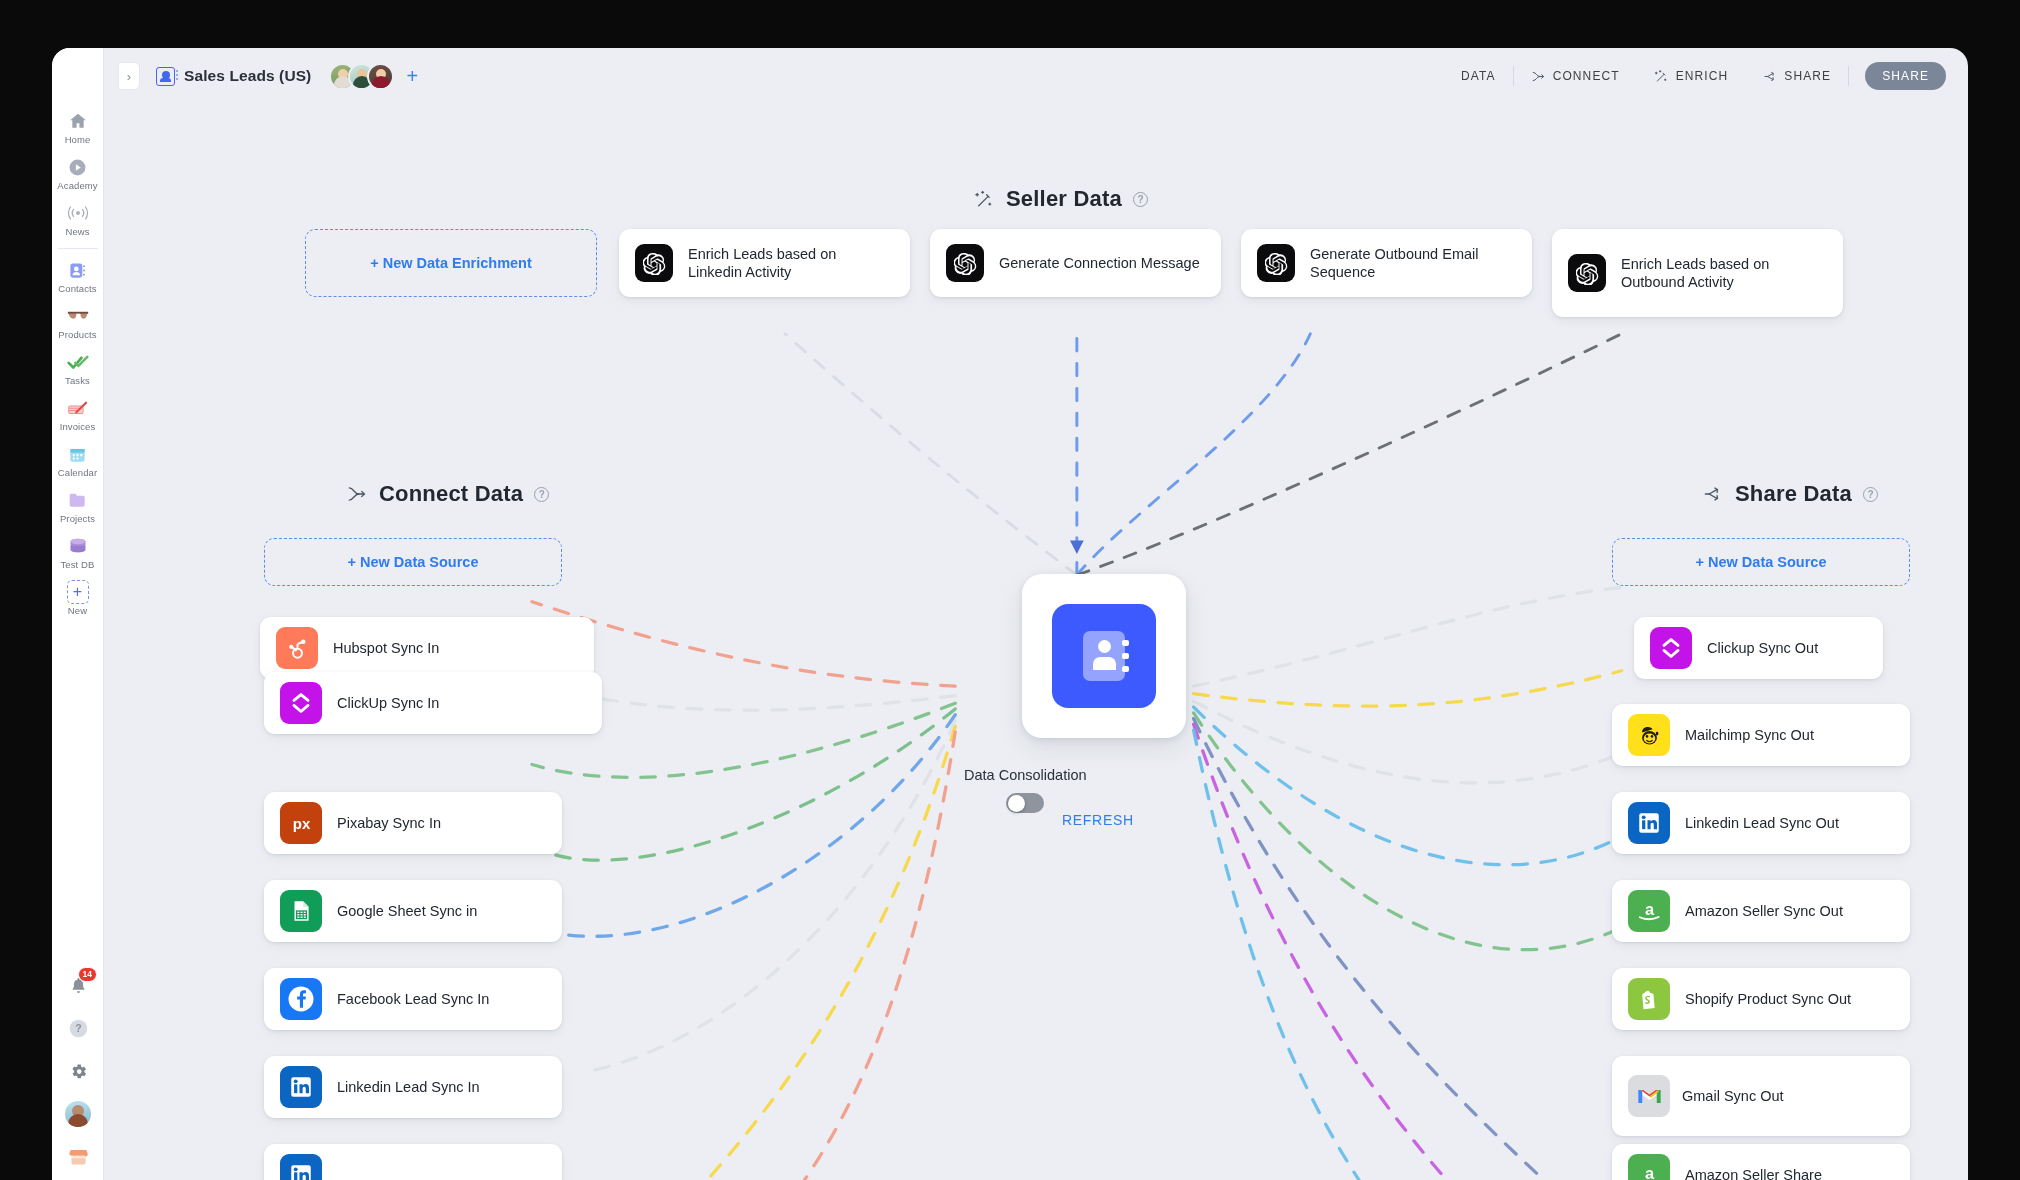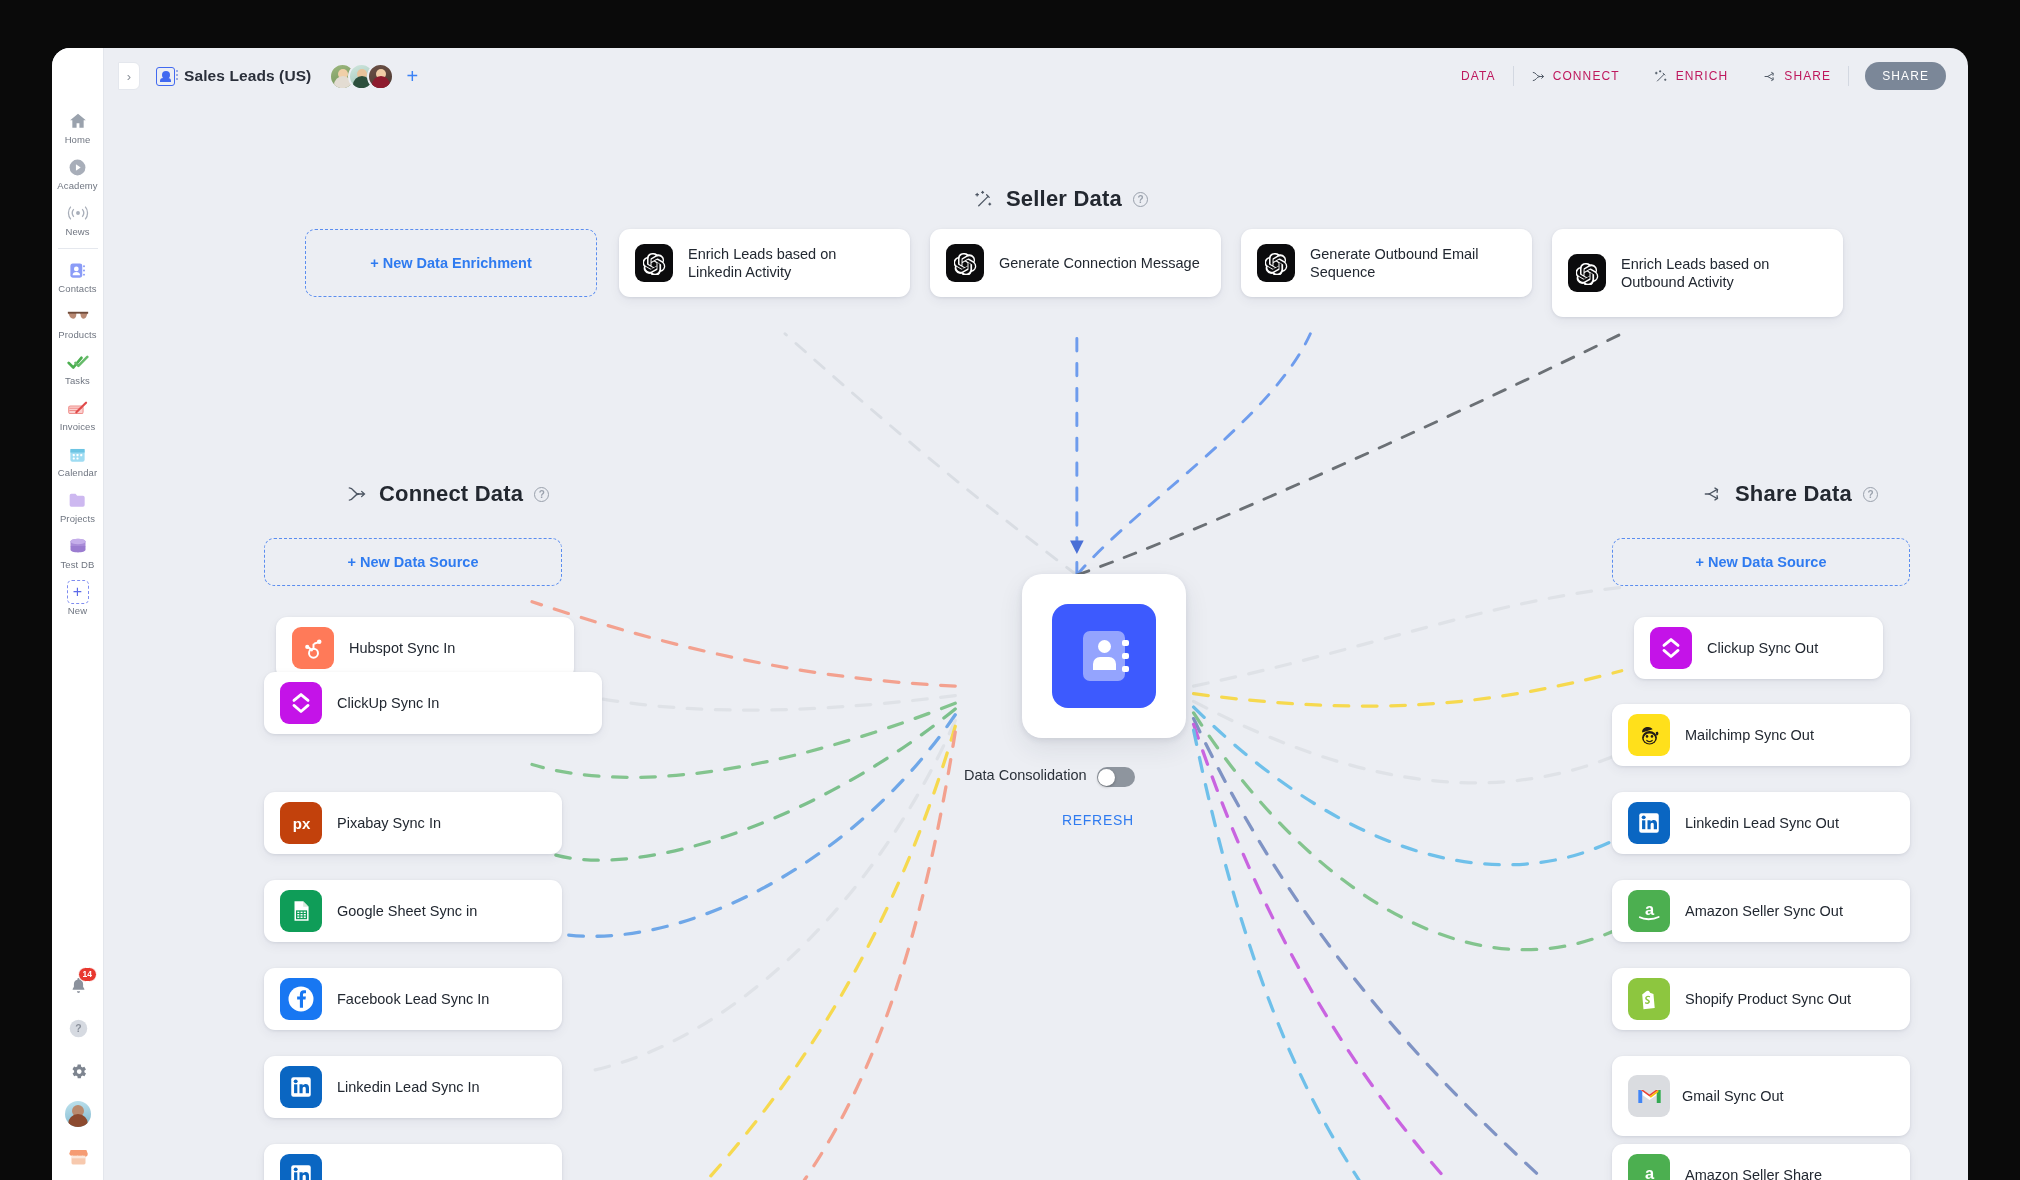--- a/index.html
+++ b/index.html
@@ -125,21 +125,21 @@
   .av3 { background: linear-gradient(160deg,#6d5147,#4a3830); }
   .av .head { position:absolute; left:50%; transform:translateX(-50%); top:4px; width:10px;height:10px;border-radius:50%;}
   .av .body { position:absolute; left:50%; transform:translateX(-50%); bottom:0; width:18px;height:12px;border-radius:9px 9px 0 0;}
   .av1 .head{background:#f0cfa8;} .av1 .body{background:#e3dcd2;}
   .av2 .head{background:#e8c39b;} .av2 .body{background:#2c4f3c;}
   .av3 .head{background:#f0cda6;} .av3 .body{background:#8d1b2d;}
   #add-person { color:#3b82f6; font-size:20px; margin-left:12px; cursor:pointer; line-height:1; font-weight:400;}
   #topbar-right { margin-left:auto; display:flex; align-items:center; gap:0; }
   .tb-item {
     display:flex; align-items:center; gap:7px;
-    font-size:12px; color:#be185d; letter-spacing:1.1px;
+    font-size:12px; color:#404040; letter-spacing:1.1px;
     padding: 0 17px; cursor:pointer; white-space:nowrap;
   }
   .tb-sep { width:1px; height:20px; background:#d3d8e1; }
   .tb-svg { width:15px;height:15px;display:block; }
   #flow-pill {
     background:#7b8798; color:#fff; font-size:12px; letter-spacing:1.1px;
     border-radius: 16px; padding: 7px 17px; margin-left: 16px; cursor:pointer;
   }
 
   
@@ -189,21 +189,21 @@
   #hub-book {
     width:42px;height:50px;border-radius:7px;background:rgba(255,255,255,.45);
     position:relative; display:flex;align-items:center;justify-content:center;
   }
   #hub-book .h { position:absolute; top:9px; width:13px;height:13px;border-radius:50%;background:#fff;}
   #hub-book .b { position:absolute; bottom:11px; width:23px;height:13px;border-radius:7px 7px 0 0;background:#fff;}
   .rings { position:absolute; right:-4px; top:9px; display:flex;flex-direction:column;gap:7px;}
   .rings s { display:block; width:7px;height:6px;border-radius:2px;background:#fff;}
 
   #consol-row {
-    position:absolute; display:flex; align-items:flex-start; gap:10px; z-index:6;
+    position:absolute; display:flex; align-items:center; gap:10px; z-index:6;flex-direction:column;
   }
   #consol-label { font-size:14.5px; color:#2a3039; }
   .toggle {
     width:38px;height:20px;border-radius:11px;background:#8e959e;position:relative;cursor:pointer;
   }
   .toggle .knob{
     position:absolute; top:1.5px; left:1.5px; width:17px;height:17px;border-radius:50%;
     background:#fff; box-shadow:0 1px 3px rgba(0,0,0,.3);
   }
   #refresh-btn {
@@ -534,21 +534,21 @@
                 <path d="M3 15.5c4 0 4.5-5.5 8.5-5.5"></path>
             <path d="M11.5 10h4.8M14.2 7.6L16.8 10l-2.6 2.4"></path>
           </svg>
         </span>
         <span class="section-title">Connect Data</span>
         <span class="qmark">?</span>
       </div>
 
       <div class="dashed-btn" style="left:160px; top:434px; width:298px; height:48px;">+ New Data Source</div>
 
-      <div class="card" style="left:172px; top:513px; width:298px; height:62px;">
+      <div class="card" style="left:156px; top:513px; width:334px; height:62px;">
         <span class="app-ico" style="background:#ff7a59;">
           <svg viewBox="0 0 24 24" width="25" height="25" stroke="#fff" stroke-width="1.9" fill="none" stroke-linecap="round">
             <circle cx="17.5" cy="5.5" r="2.2" fill="#fff" stroke="none"></circle>
             <circle cx="6" cy="10.5" r="2" fill="#fff" stroke="none"></circle>
             <circle cx="12" cy="16.5" r="4.3"></circle>
             <path d="M12 12.2V8.2M13.2 7.2l3.1-1.1M7.7 11.4l2.8 2.4"></path>
           </svg>
         </span>
         <span class="label">Hubspot Sync In</span>
       </div>

